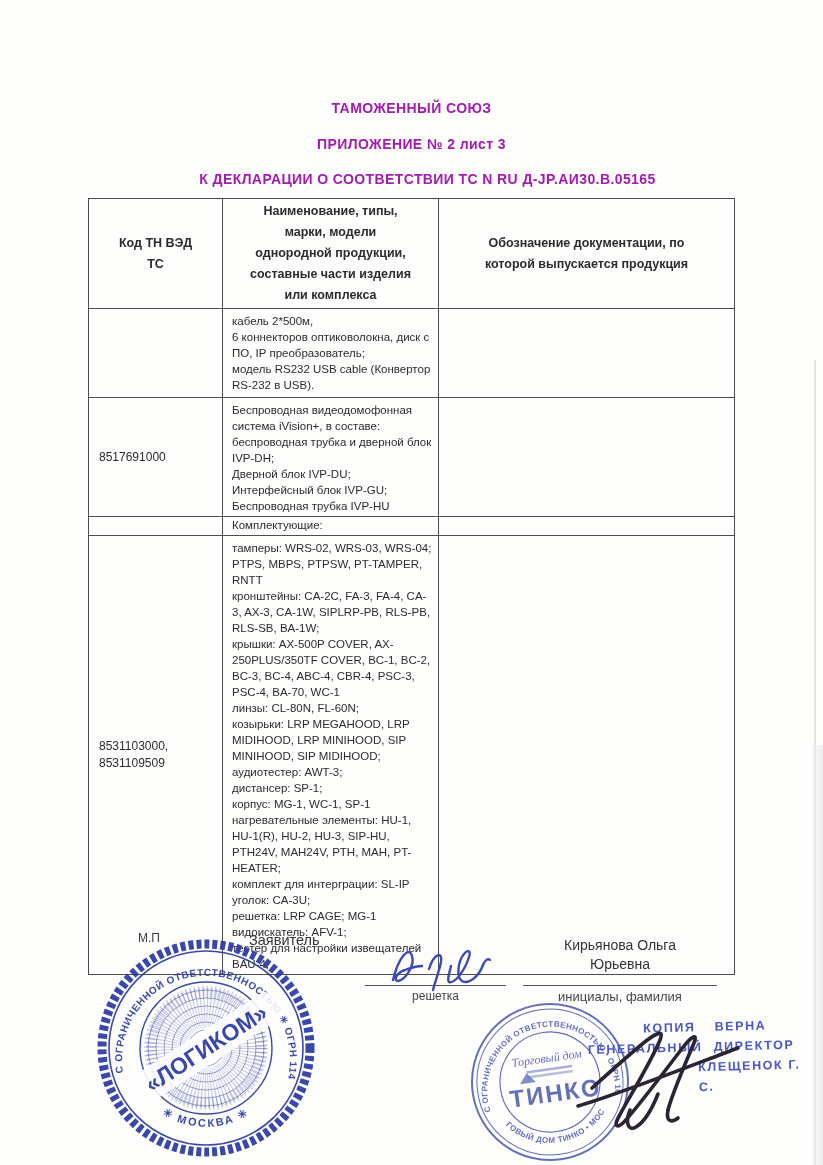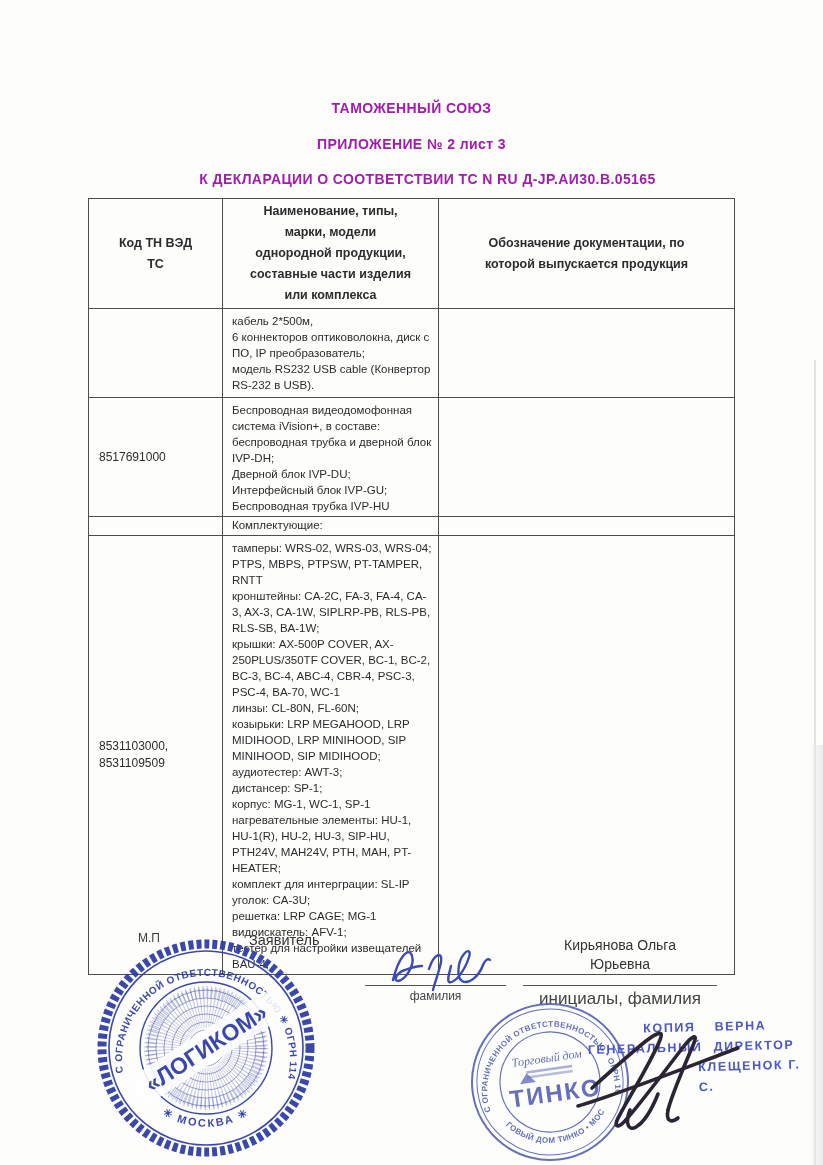--- a/index.html
+++ b/index.html
@@ -40,21 +40,21 @@
   
   .mp-mark{position:absolute;left:138px;top:931px;font-size:12px;color:#3a3a3a;z-index:1;}
   .applicant-label{position:absolute;left:249px;top:932px;font-size:14.5px;color:#333;z-index:4;}
   .sig-line{position:absolute;left:365px;top:985px;width:141px;border-top:1.4px solid #555;}
   .sig-caption{position:absolute;left:365px;top:989px;width:141px;text-align:center;
     font-size:12px;color:#444;}
   .name-block{position:absolute;left:535px;top:936px;width:170px;text-align:center;
     font-size:14px;line-height:19px;color:#333;}
   .name-line{position:absolute;left:523px;top:985px;width:194px;border-top:1.4px solid #555;}
   .name-caption{position:absolute;left:523px;top:989px;width:194px;text-align:center;
-    font-size:17px;color:#444;}
+    font-size:13px;color:#444;}
 
   .applicant-sig{position:absolute;left:383px;top:936px;z-index:3;}
   .stamp-logikom{position:absolute;left:94px;top:936px;z-index:2;opacity:.93;}
   .stamp-tinko{position:absolute;left:468px;top:1000px;z-index:2;opacity:.9;transform:rotate(-8deg);}
   .copy-stamp{position:absolute;left:588px;top:1017px;width:232px;z-index:3;
     font-weight:bold;font-size:12.5px;letter-spacing:1.6px;line-height:20px;
     transform:rotate(-1.5deg);}
   .copy-stamp .l1{padding-left:56px;word-spacing:14px;}
   .copy-stamp .l2{padding-left:0px;word-spacing:6px;}
   .copy-stamp .l3{padding-left:110px;}
@@ -124,21 +124,21 @@
 видоискатель: AFV-1;
 тестер для настройки извещателей BAU-4;</td>
     <td class="docs"></td>
   </tr>
 </tbody>
   </table>
 
 <div class="mp-mark">М.П</div>
 <div class="applicant-label">Заявитель</div>
 <div class="sig-line"></div>
-<div class="sig-caption">фамилия</div>
+<div class="sig-caption">решетка</div>
 <div class="name-block">Кирьянова Ольга Юрьевна</div>
 <div class="name-line"></div>
 <div class="name-caption">инициалы, фамилия</div>
 
 <svg class="applicant-sig" width="130" height="58" viewBox="0 0 130 58">
   <g fill="none" stroke="#3b4ab5" stroke-width="2.4" stroke-linecap="round">
     <path d="M10 44 C16 20 26 10 29 20 C32 30 22 44 15 45 C10 45 13 37 22 34 C30 31 35 30 39 30"></path>
     <path d="M46 33 C51 17 60 15 58 26 C56 36 52 46 50 54"></path>
     <path d="M68 30 C66 38 64 44 66 46 C72 48 82 34 86 21 C88 15 85 13 81 18 C75 25 73 41 79 45 C86 49 96 40 100 29"></path>
     <path d="M100 29 C102 24 105 22 107 24"></path>

